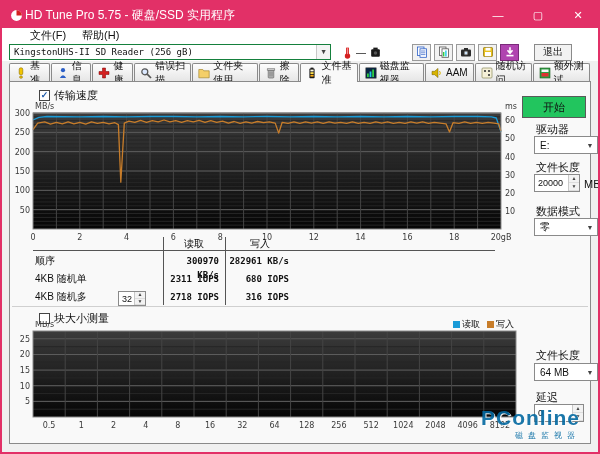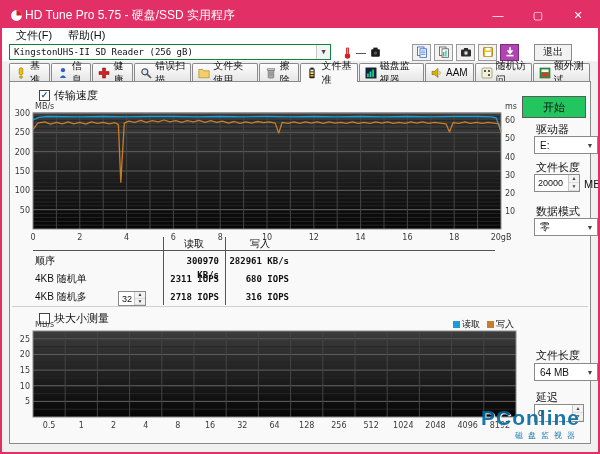--- a/index.html
+++ b/index.html
@@ -4,21 +4,21 @@
 <style>
   html,body{margin:0;padding:0;background:#9a9a9a;font-family:"Liberation Sans",sans-serif;}
   *{box-sizing:border-box;}
   .window{position:relative;width:600px;height:454px;background:#f0f0f0;border:2px solid #e23067;overflow:hidden;}
   
   .titlebar{position:absolute;left:0;top:0;right:0;height:26px;background:#e23067;display:flex;align-items:center;padding-left:7px;gap:2px;}
   .titlebar .title{color:#fff;font-size:12px;white-space:nowrap;}
   .winbtns{margin-left:auto;display:flex;height:100%;}
   .winbtn{width:40px;height:100%;display:flex;align-items:center;justify-content:center;color:#fff;font-size:11px;}
   
-  .menubar{position:absolute;left:0;top:26px;right:0;height:15px;background:#fff;display:flex;align-items:center;padding-left:6px;font-size:11px;color:#111;}
+  .menubar{position:absolute;left:0;top:26px;right:0;height:15px;background:#fff;display:flex;align-items:center;padding-left:20px;font-size:11px;color:#111;}
   .menuitem{padding:0 8px;}
   
   .toolbar{position:absolute;left:0;top:41px;right:0;height:18px;background:#fff;display:flex;align-items:center;padding-left:7px;}
   .combo{position:relative;width:322px;height:16px;border:1px solid #15803d;background:#fff;display:flex;align-items:center;padding:0 16px 0 4px;font-family:"DejaVu Sans Mono",monospace;font-size:9px;color:#111;white-space:nowrap;overflow:hidden;}
   .combo .arrow{position:absolute;right:0;top:0;width:14px;height:100%;border-left:1px solid #c8c8c8;display:flex;align-items:center;justify-content:center;font-size:7px;color:#444;background:#f4f4f4;}
   .tico{width:14px;height:14px;display:flex;align-items:center;justify-content:center;}
   .dash{font-size:10px;color:#222;margin:0 2px;}
   .tbtn{width:19px;height:17px;border:1px solid #9a9a9a;background:#f2f2f2;display:flex;align-items:center;justify-content:center;margin-right:3px;}
   .tbtn.accent{background:#b044b0;border-color:#7a2a7a;}
   .exitbtn{margin-left:12px;width:38px;height:17px;border:1px solid #8a8a8a;background:#f2f2f2;font-size:10px;display:flex;align-items:center;justify-content:center;color:#111;}

